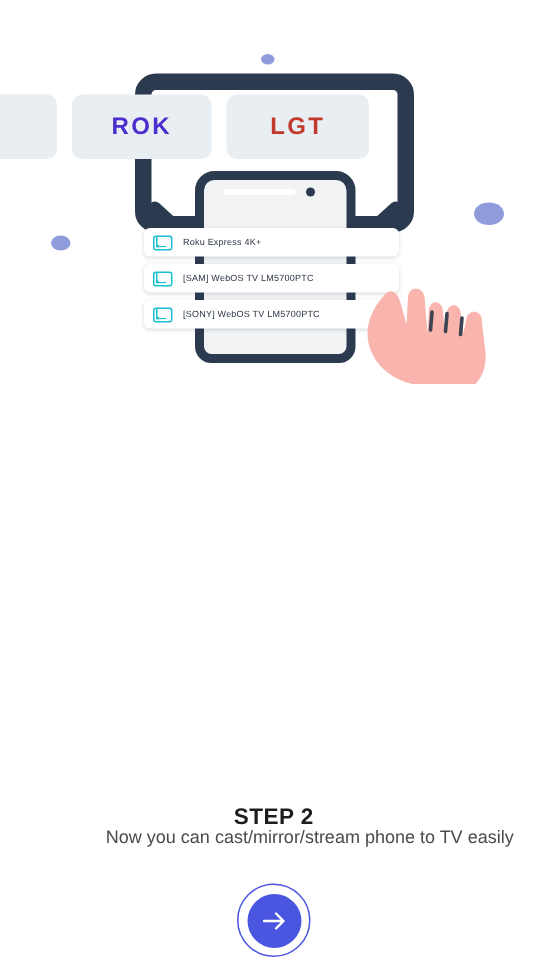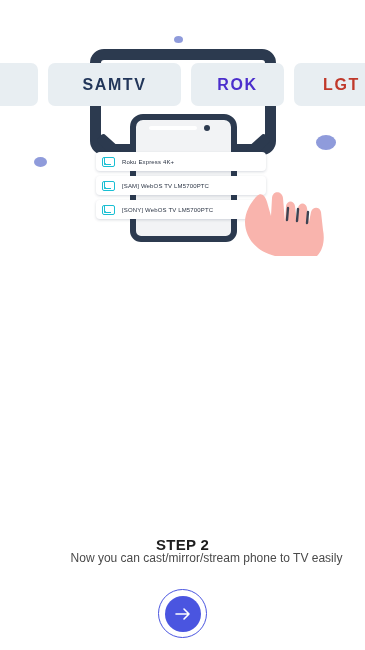--- a/index.html
+++ b/index.html
@@ -251,21 +251,20 @@
     <div class="dot dot-top"></div>
     <div class="dot dot-left"></div>
     <div class="dot dot-right"></div>
 
     <div class="tv-frame"></div>
     <div class="tv-leg tv-leg-left"></div>
     <div class="tv-leg tv-leg-right"></div>
 
     <div class="chip-strip">
       <div class="chip chip-partial"></div>
-      <div class="chip chip-sam">SAMTV</div>
       <div class="chip chip-rok">ROK</div>
       <div class="chip chip-lgt">LGT</div>
     </div>
 
     <div class="phone">
       <div class="phone-speaker"></div>
       <div class="phone-camera"></div>
     </div>
 
     <div class="device-list">

